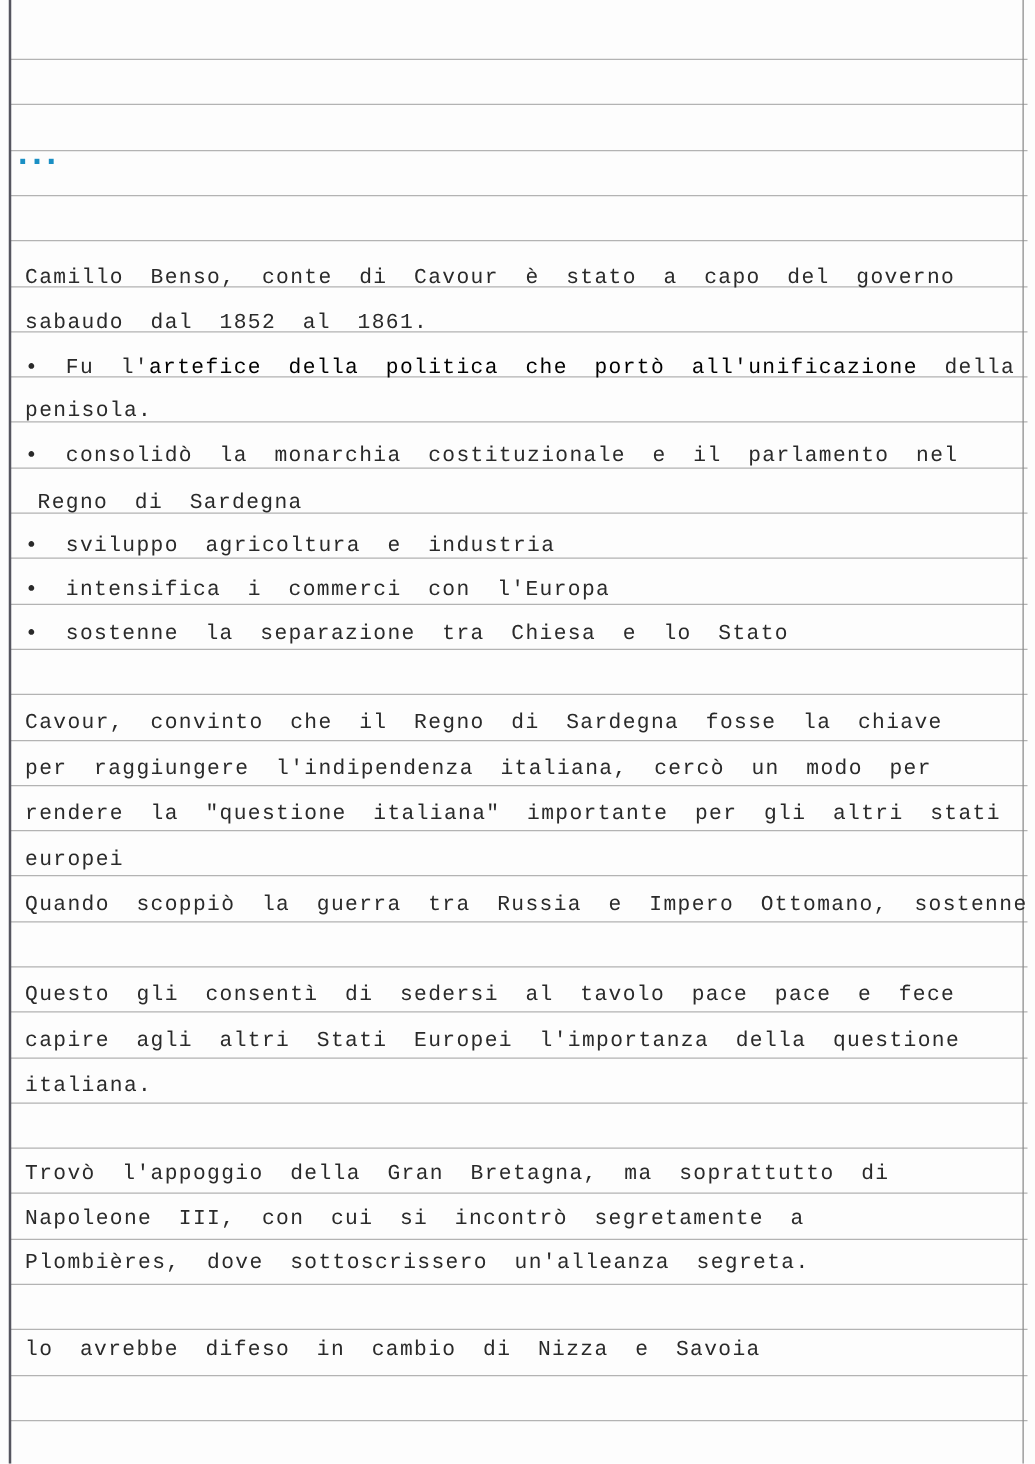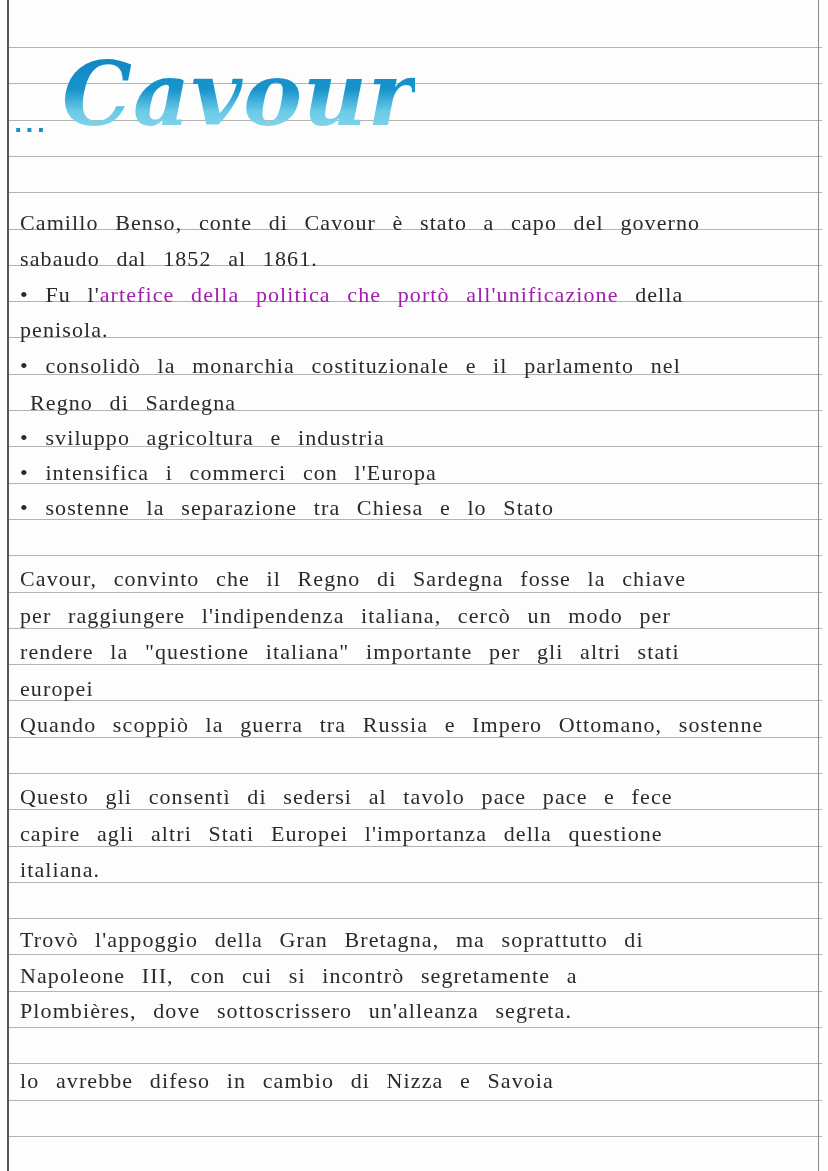--- a/index.html
+++ b/index.html
@@ -67,30 +67,30 @@
       letter-spacing: 1px;
       background: linear-gradient(to bottom, #0e84c2 0%, #1894cc 45%, #6ccbe6 70%, #8fd8ee 100%);
       -webkit-background-clip: text;
       background-clip: text;
       color: transparent;
     }
     .text-line {
       position: absolute;
       left: 20px;
       right: 12px;
-      font-family: Liberation Serif, serif;
-      font-size: 22px;
+      font-family: Liberation Mono, monospace;
+      font-size: 17px;
       letter-spacing: 1.1px;
       word-spacing: 10px;
       color: #2a2a2a;
       white-space: nowrap;
       line-height: 20px;
     }
     .blue {
-      color: #a21caf;
+      color: #000000;
     }
   </style>
 </head>
 <body>
 
 <div class="page">
 
   <div id="rules">
       <div class="ruled-line" style="top: 47px;"></div>
       <div class="ruled-line" style="top: 83px;"></div>
@@ -122,21 +122,20 @@
       <div class="ruled-line" style="top: 1027px;"></div>
       <div class="ruled-line" style="top: 1063px;"></div>
       <div class="ruled-line" style="top: 1100px;"></div>
       <div class="ruled-line" style="top: 1136px;"></div>
     </div>
 
   <div class="margin-left"></div>
   <div class="margin-right"></div>
 
   <div class="title-dots">...</div>
-  <div class="title">Cavour</div>
 
   <div class="text-line" style="top:213px">Camillo Benso, conte di Cavour è stato a capo del governo</div>
   <div class="text-line" style="top:249px">sabaudo dal 1852 al 1861.</div>
   <div class="text-line" style="top:285px">
     <span>• Fu l'</span><span class="blue">artefice della politica che portò all'unificazione</span><span> della</span>
   </div>
   <div class="text-line" style="top:320px">penisola.</div>
   <div class="text-line" style="top:356px">• consolidò la monarchia costituzionale e il parlamento nel</div>
   <div class="text-line" style="top:393px; left:30px">Regno di Sardegna</div>
   <div class="text-line" style="top:428px">• sviluppo agricoltura e industria</div>

